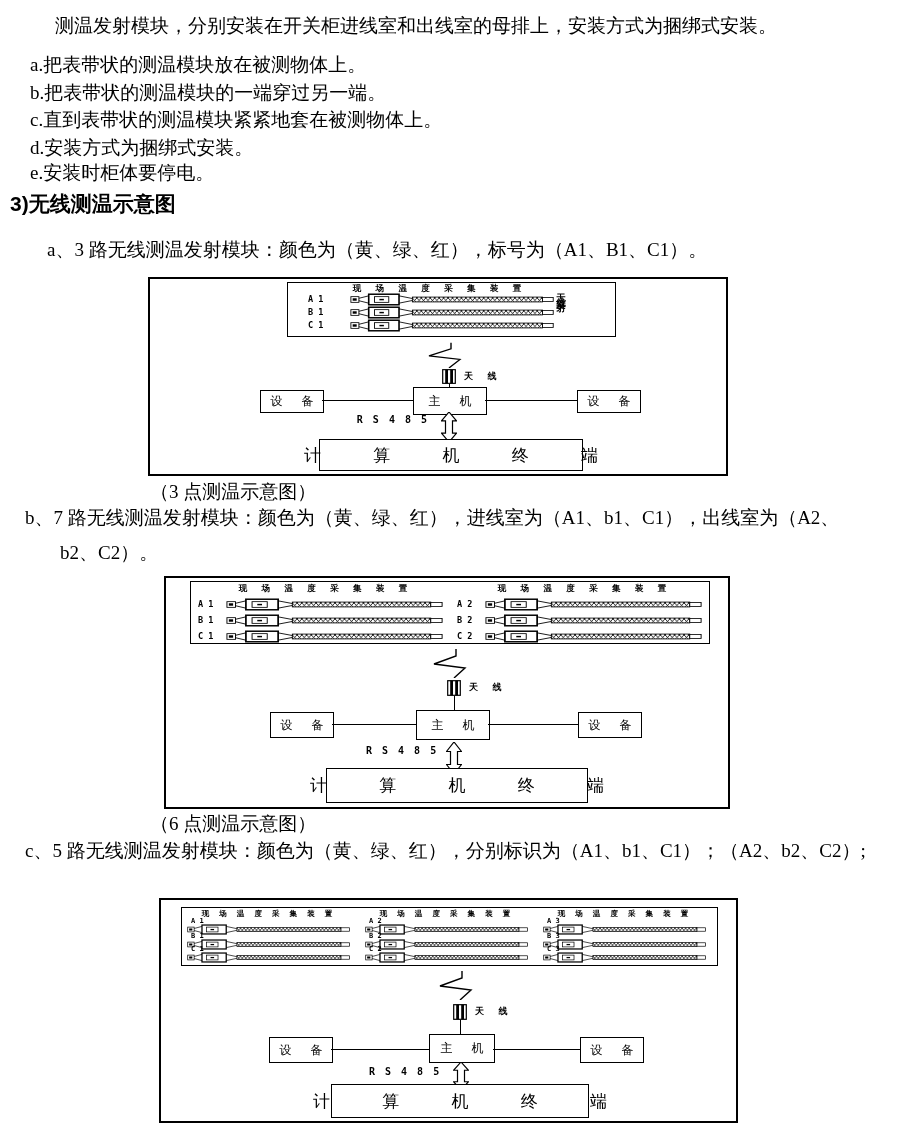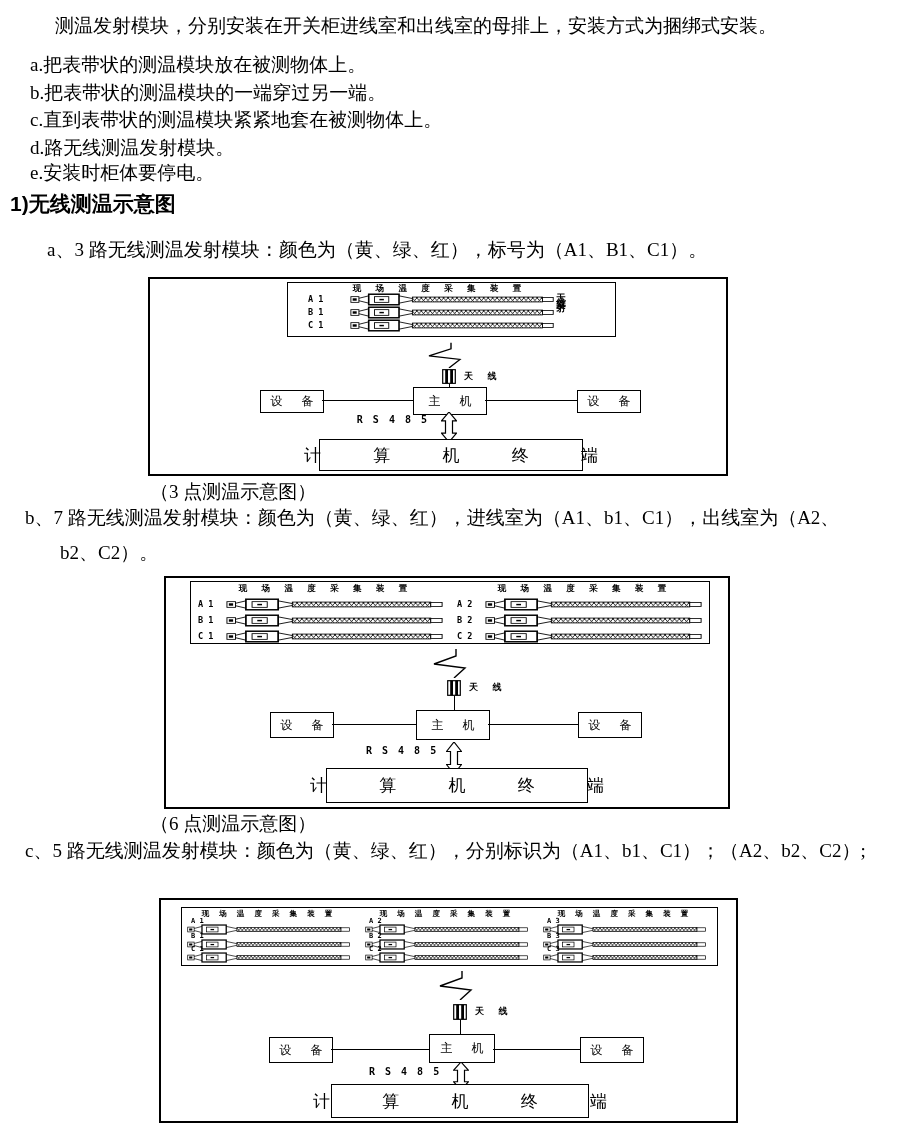--- a/index.html
+++ b/index.html
@@ -37,24 +37,24 @@
 </head>
 <body>
 
 <div class="page">
 
   <div class="t" style="left:55px;top:13px">测温发射模块，分别安装在开关柜进线室和出线室的母排上，安装方式为捆绑式安装。</div>
 
   <div class="steps-line" style="left:30px;top:52px">a.把表带状的测温模块放在被测物体上。</div>
   <div class="steps-line" style="left:30px;top:107px">c.直到表带状的测温模块紧紧地套在被测物体上。</div>
   <div class="steps-line" style="left:30px;top:80px">b.把表带状的测温模块的一端穿过另一端。</div>
-  <div class="steps-line" style="left:30px;top:135px">d.路无线测温发射模块。</div>
+  <div class="steps-line" style="left:30px;top:135px">d.安装方式为捆绑式安装。</div>
   <div class="steps-line" style="left:30px;top:160px">e.安装时柜体要停电。</div>
 
-  <div class="heading" style="left:10px;top:190px">1)无线测温示意图</div>
+  <div class="heading" style="left:10px;top:190px">3)无线测温示意图</div>
 
   <div class="t" style="left:47px;top:237px">a、3 路无线测温发射模块：颜色为（黄、绿、红），标号为（A1、B1、C1）。</div>
 
   <div class="diagram-outer" id="diagram-0" style="left:148px;top:277px;width:576px;height:195px">
       <div class="inner-box" style="position: absolute; left: 137px; top: 3px; width: 327px; height: 53px;"></div>
       <div class="hdr" style="position: absolute; left: 170px; top: 4px; width: 240px;">现 场 温 度 采 集 装 置</div>
       <div class="rowlbl" style="position: absolute; left: 158px; top: 15px;">A 1</div>
       <div class="svgwrap" style="position: absolute; left: 200px; top: 14px; width: 205px; height: 13px;">
         <svg width="205" height="13" viewBox="0 0 230 16" preserveAspectRatio="none" style="display:block">
           <rect x="1" y="4.5" width="9" height="7" fill="#fff" stroke="#000"></rect>

